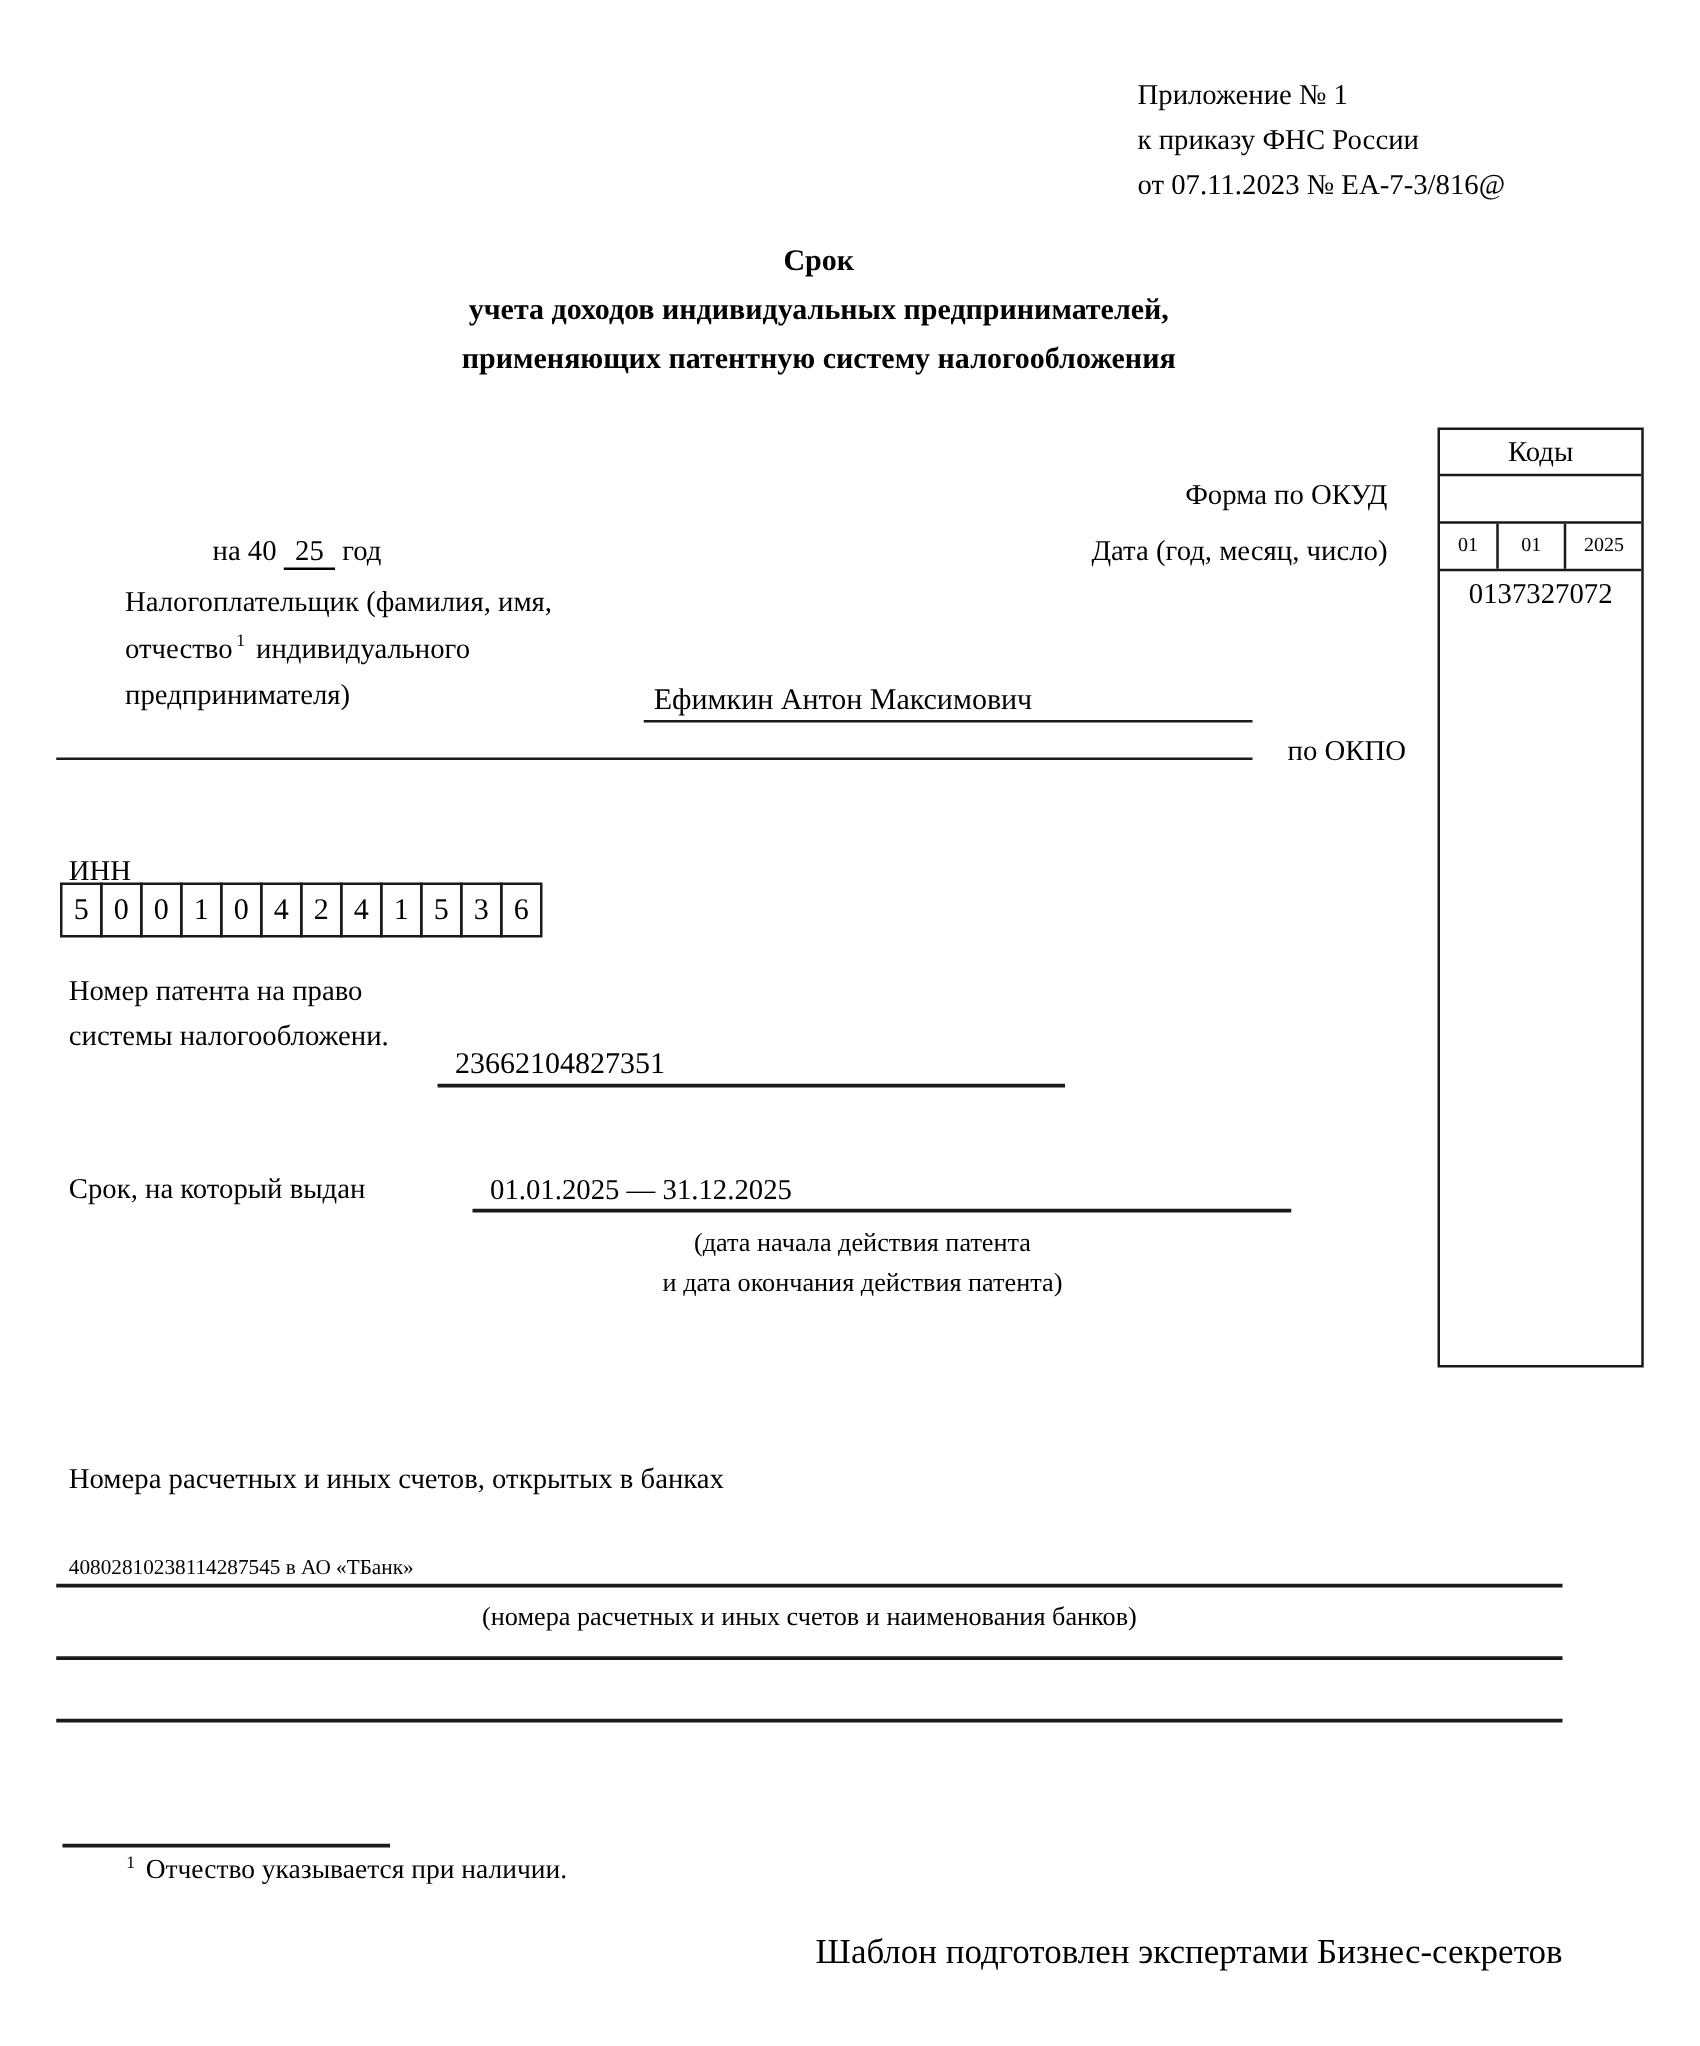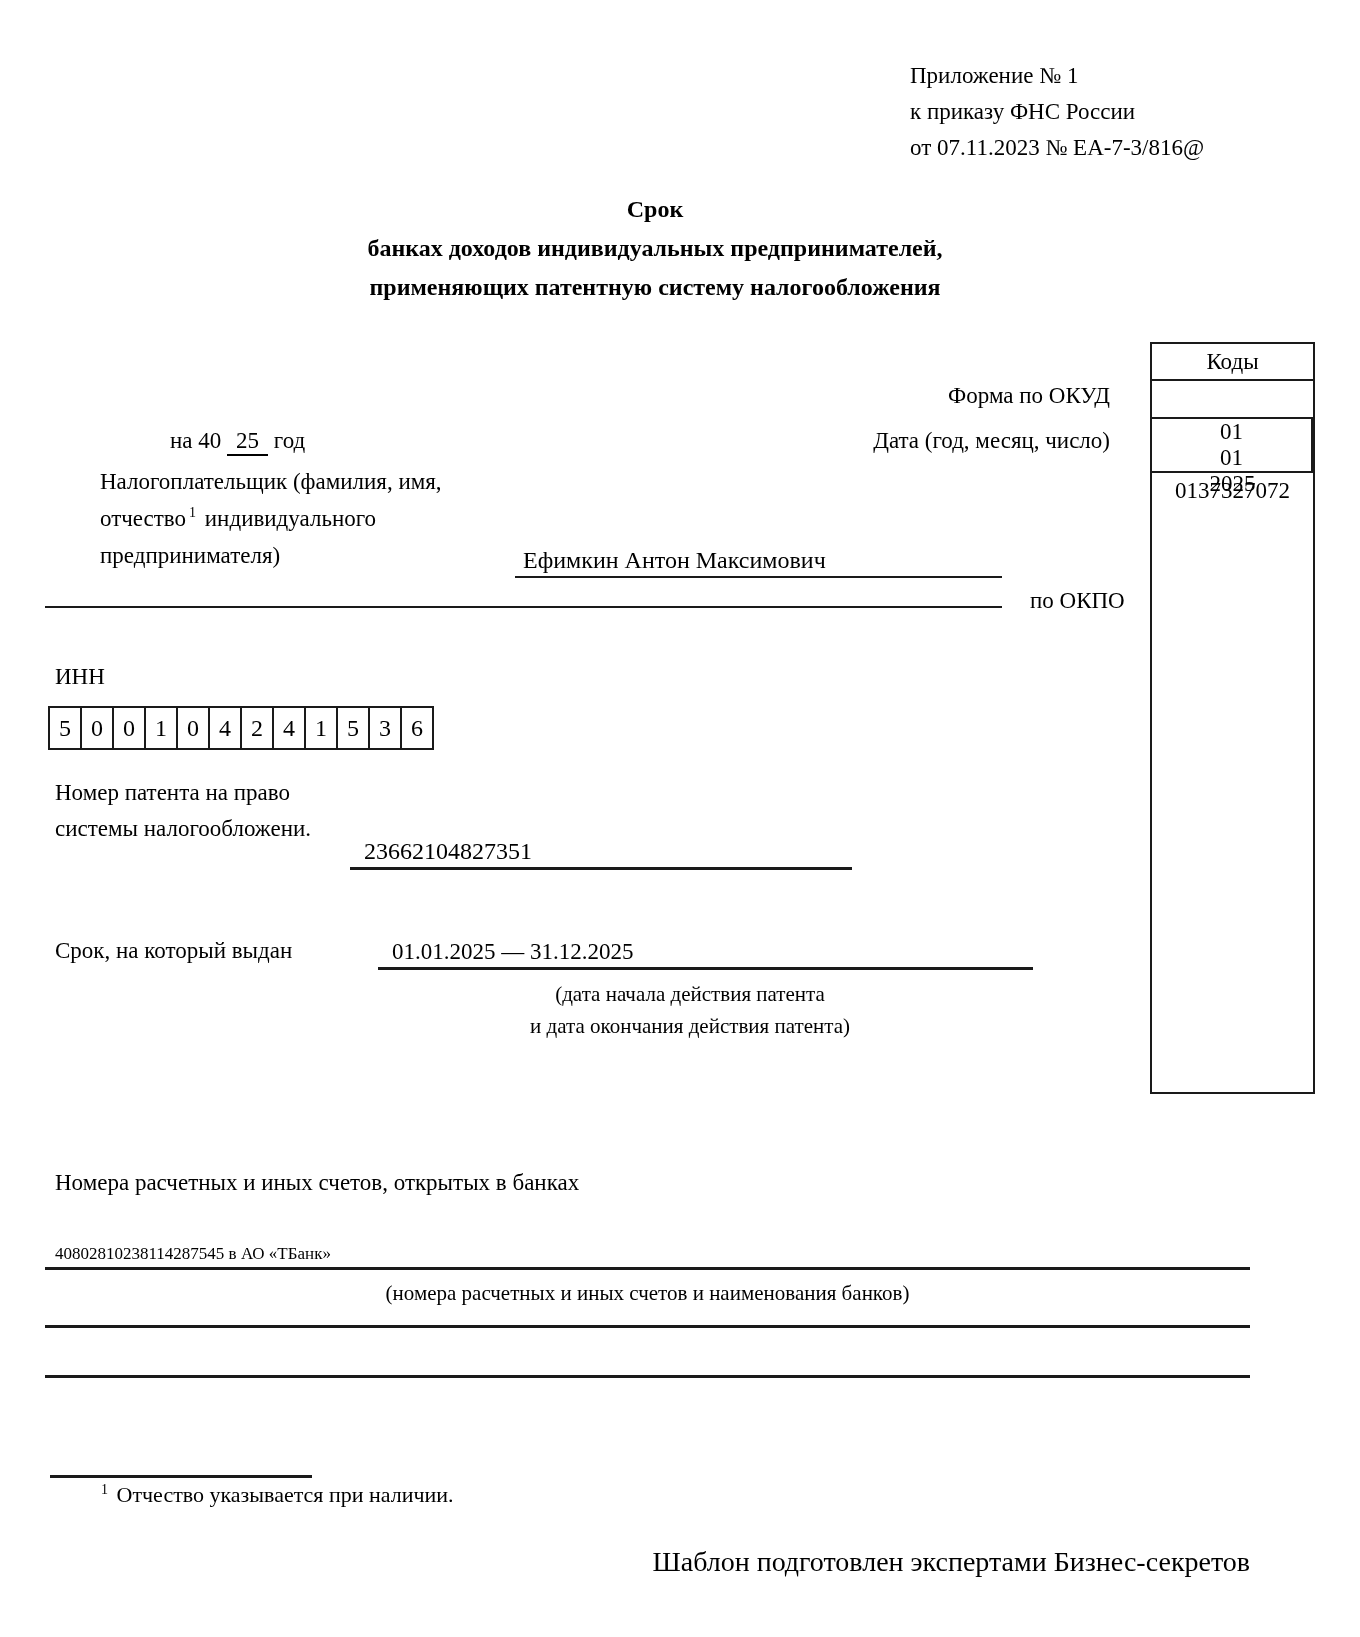--- a/index.html
+++ b/index.html
@@ -21,21 +21,21 @@
   
   .title { left: 50px; top: 190px; width: 1210px; text-align: center;
            font-weight: bold; font-size: 24px; line-height: 39px; }
 
   
   .codes-box { left: 1150px; top: 342px; width: 165px; height: 752px;
                border: 2px solid #1a1a1a; display: flex; flex-direction: column; }
   .codes-row { border-bottom: 2px solid #1a1a1a; height: 37px; display: flex;
                align-items: center; justify-content: center; font-size: 23px; }
   .codes-row.empty-row { height: 38px; }
-  .codes-date-row { border-bottom: 2px solid #1a1a1a; height: 54px; display: flex; font-size: 23px; flex-direction: column; }
+  .codes-date-row { border-bottom: 2px solid #1a1a1a; height: 38px; display: flex; font-size: 16px; }
   .codes-date-cell { display: flex; align-items: center; justify-content: center; }
   .codes-date-cell:nth-child(1) { flex: 0 0 29%; border-right: 2px solid #1a1a1a; }
   .codes-date-cell:nth-child(2) { flex: 0 0 34%; border-right: 2px solid #1a1a1a; }
   .codes-date-cell:nth-child(3) { flex: 1 1 auto; }
   .codes-okpo-cell { flex: 1 1 auto; text-align: center; padding-top: 5px; font-size: 23px; }
 
   
   .okud-label { right: 250px; top: 383px; font-size: 23px; }
   .date-label { right: 250px; top: 428px; font-size: 23px; }
   .year-line  { left: 170px; top: 428px; font-size: 23px; }
@@ -45,21 +45,21 @@
   
   .taxpayer-label { left: 55px; top: 463px; font-size: 23px; line-height: 37px; width: 440px; margin-left: 45px; }
   .name-line { left: 515px; top: 542px; width: 487px; height: 36px;
                border-bottom: 2px solid #1a1a1a; display: flex; align-items: flex-end;
                padding: 0 0 2px 8px; font-size: 24px; }
   .full-line { left: 45px; top: 575px; width: 957px; height: 33px;
                border-bottom: 2px solid #1a1a1a; }
   .okpo-label { left: 1030px; top: 588px; font-size: 23px; }
 
   
-  .inn-label { left: 55px; top: 664px; font-size: 23px; }
+  .inn-label { left: 55px; top: 684px; font-size: 23px; }
   .inn-boxes { left: 48px; top: 706px; display: flex; }
   .inn-cell { width: 34px; height: 44px; border: 2px solid #1a1a1a; margin-left: -2px;
               display: flex; align-items: center; justify-content: center; font-size: 24px; }
   .inn-cell:first-child { margin-left: 0; }
 
   
   .patent-label { left: 55px; top: 775px; font-size: 23px; line-height: 36px; width: 320px; }
   .patent-line { left: 350px; top: 838px; width: 502px; height: 32px;
                  border-bottom: 3px solid #1a1a1a; display: flex; align-items: flex-end;
                  padding: 0 0 2px 14px; font-size: 24px; }
@@ -92,21 +92,21 @@
 <body>
 
 <div class="abs appendix">
   <div>Приложение № 1</div>
   <div>к приказу ФНС России</div>
   <div>от 07.11.2023 № ЕА-7-3/816@</div>
 </div>
 
 <div class="abs title">
   <div>Срок</div>
-  <div>банках доходов индивидуальных предпринимателей,</div>
+  <div>учета доходов индивидуальных предпринимателей,</div>
   <div>применяющих патентную систему налогообложения</div>
 </div>
 
 <div class="abs codes-box">
   <div class="codes-row">Коды</div>
   <div class="codes-row empty-row"></div>
   <div class="codes-date-row">
     <div class="codes-date-cell">01</div>
     <div class="codes-date-cell">01</div>
     <div class="codes-date-cell">2025</div>

